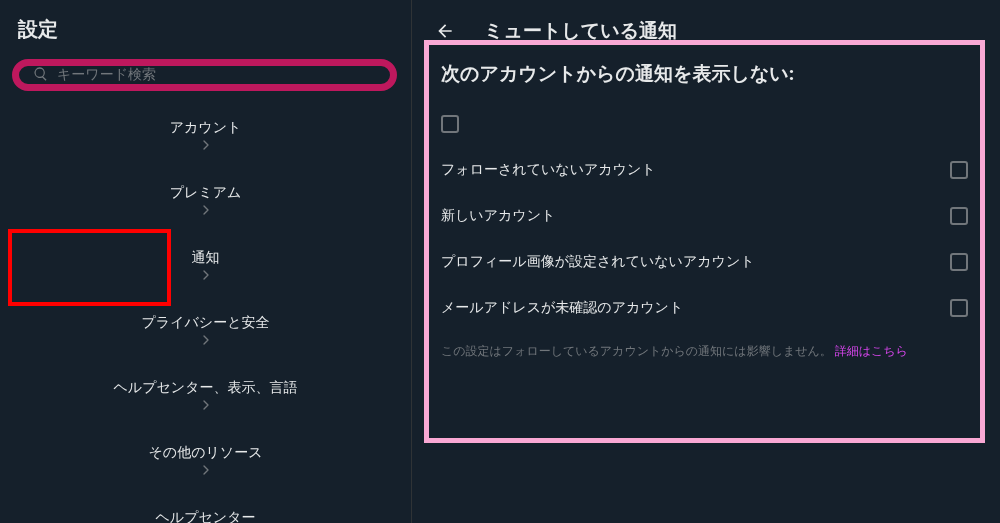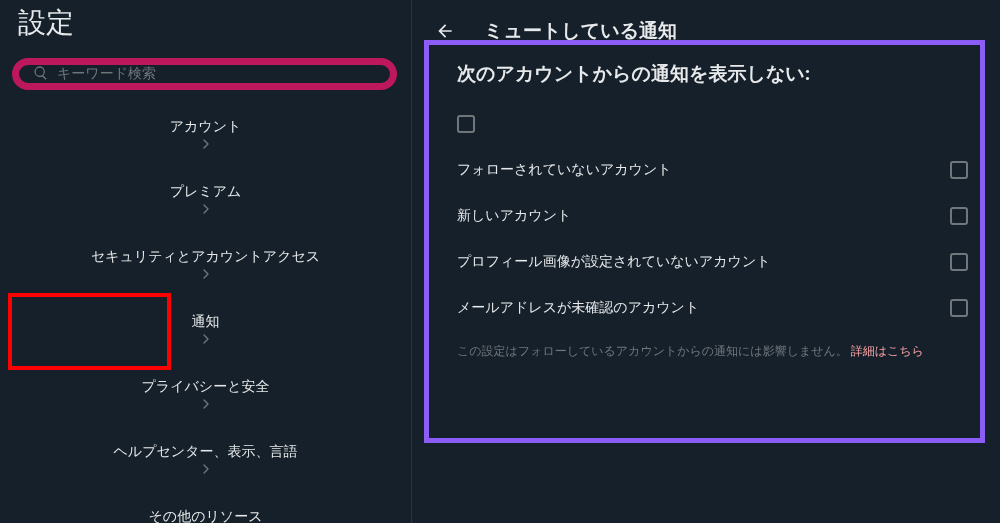--- a/index.html
+++ b/index.html
@@ -12,23 +12,23 @@
     font-family: -apple-system, BlinkMacSystemFont, "Segoe UI", Roboto, Helvetica, Arial, sans-serif;
     overflow: hidden;
     display: flex;
   }
   .sidebar {
     width: 412px;
     padding: 0 6px 0 8px;
     border-right: 1px solid #2f3336;
   }
   .sidebar h1 {
-    font-size: 28px;
-    font-weight: 400;
-    padding: 4px 8px 14px 10px;
+    font-size: 20px;
+    font-weight: 700;
+    padding: 16px 8px 14px 10px;
   }
   .search-wrap {
     padding: 2px 8px 10px 4px;
   }
   .search {
     display: flex;
     align-items: center;
     gap: 8px;
     border: 7px solid #be185d;
     border-radius: 9999px;
@@ -81,22 +81,22 @@
   .main-header h2 {
     font-size: 19px;
     font-weight: 800;
   }
   .panel {
     position: absolute;
     top: 40px;
     left: 12px;
     right: 15px;
     bottom: 80px;
-    border: 5px solid #8b5cf6;
-    padding: 10px 8px 8px 24px;
+    border: 5px solid #f9a8d4;
+    padding: 10px 8px 8px 8px;
   }
   .panel h3 {
     font-size: 19px;
     font-weight: 800;
     padding: 6px 4px 14px 4px;
   }
   .opt {
     display: flex;
     align-items: center;
     justify-content: space-between;
@@ -107,21 +107,21 @@
   .checkbox {
     width: 18px; height: 18px;
     border: 2px solid #71767b;
     border-radius: 3px;
   }
   .note {
     padding: 12px 4px 4px 4px;
     font-size: 12px;
     color: #71767b;
   }
-  .note a { color: #fca5a5; text-decoration: none; cursor: pointer; font-family: Liberation Mono, monospace; }
+  .note a { color: #d946ef; text-decoration: none; cursor: pointer; font-family: Liberation Mono, monospace; }
 </style>
 </head>
 <body>
 
 <div class="sidebar">
   <h1>設定</h1>
   <div class="search-wrap">
     <div class="search">
       <span>
         <svg viewBox="0 0 24 24">
@@ -137,26 +137,20 @@
         <span class="chev"><svg viewBox="0 0 24 24">
             <path d="M9 6l6 6-6 6" fill="none" stroke-width="2" stroke-linecap="round" stroke-linejoin="round"></path>
           </svg></span>
       </div>
       <div class="nav-item">
         <span>プレミアム</span>
         <span class="chev"><svg viewBox="0 0 24 24">
             <path d="M9 6l6 6-6 6" fill="none" stroke-width="2" stroke-linecap="round" stroke-linejoin="round"></path>
           </svg></span>
       </div>
-      <div class="nav-item">
-        <span>セキュリティとアカウントアクセス</span>
-        <span class="chev"><svg viewBox="0 0 24 24">
-            <path d="M9 6l6 6-6 6" fill="none" stroke-width="2" stroke-linecap="round" stroke-linejoin="round"></path>
-          </svg></span>
-      </div>
       <div class="nav-item nav-highlight-notify">
         <span>通知</span>
         <span class="chev"><svg viewBox="0 0 24 24">
             <path d="M9 6l6 6-6 6" fill="none" stroke-width="2" stroke-linecap="round" stroke-linejoin="round"></path>
           </svg></span>
       </div>
       <div class="nav-item">
         <span>プライバシーと安全</span>
         <span class="chev"><svg viewBox="0 0 24 24">
             <path d="M9 6l6 6-6 6" fill="none" stroke-width="2" stroke-linecap="round" stroke-linejoin="round"></path>

